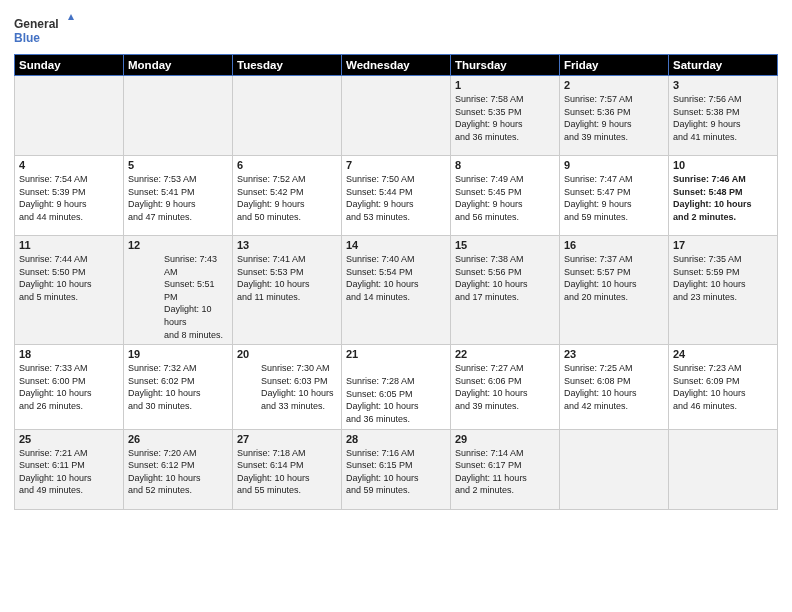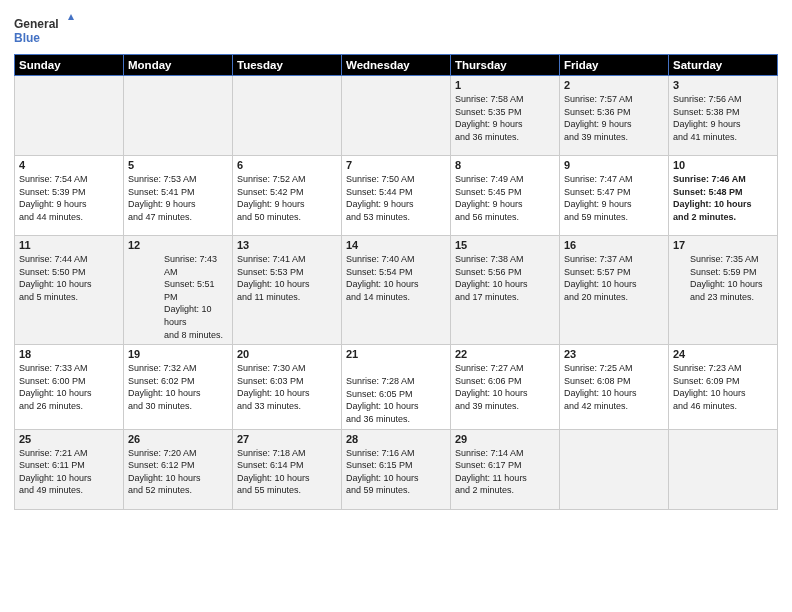--- a/index.html
+++ b/index.html
@@ -228,21 +228,21 @@
           </td>
           <td>
             <span class="day-num">16</span>
             <div class="day-info" style="white-space: pre-line;">Sunrise: 7:37 AM
 Sunset: 5:57 PM
 Daylight: 10 hours
 and 20 minutes.</div>
           </td>
           <td>
             <span class="day-num">17</span>
-            <div class="day-info" style="white-space: pre-line; margin-left: 17px;">Sunrise: 7:35 AM
+            <div class="day-info" style="white-space: pre-line;">Sunrise: 7:35 AM
 Sunset: 5:59 PM
 Daylight: 10 hours
 and 23 minutes.</div>
           </td>
         </tr>
         <tr>
           <td>
             <span class="day-num">18</span>
             <div class="day-info" style="white-space: pre-line;">Sunrise: 7:33 AM
 Sunset: 6:00 PM
@@ -251,21 +251,21 @@
           </td>
           <td>
             <span class="day-num">19</span>
             <div class="day-info" style="white-space: pre-line;">Sunrise: 7:32 AM
 Sunset: 6:02 PM
 Daylight: 10 hours
 and 30 minutes.</div>
           </td>
           <td>
             <span class="day-num">20</span>
-            <div class="day-info" style="white-space: pre-line;">Sunrise: 7:30 AM
+            <div class="day-info" style="white-space: pre-line; margin-left: 24px;">Sunrise: 7:30 AM
 Sunset: 6:03 PM
 Daylight: 10 hours
 and 33 minutes.</div>
           </td>
           <td>
             <span class="day-num">21</span>
             <div class="day-info" style="white-space: pre-line; margin-top: 15px;">Sunrise: 7:28 AM
 Sunset: 6:05 PM
 Daylight: 10 hours
 and 36 minutes.</div>

